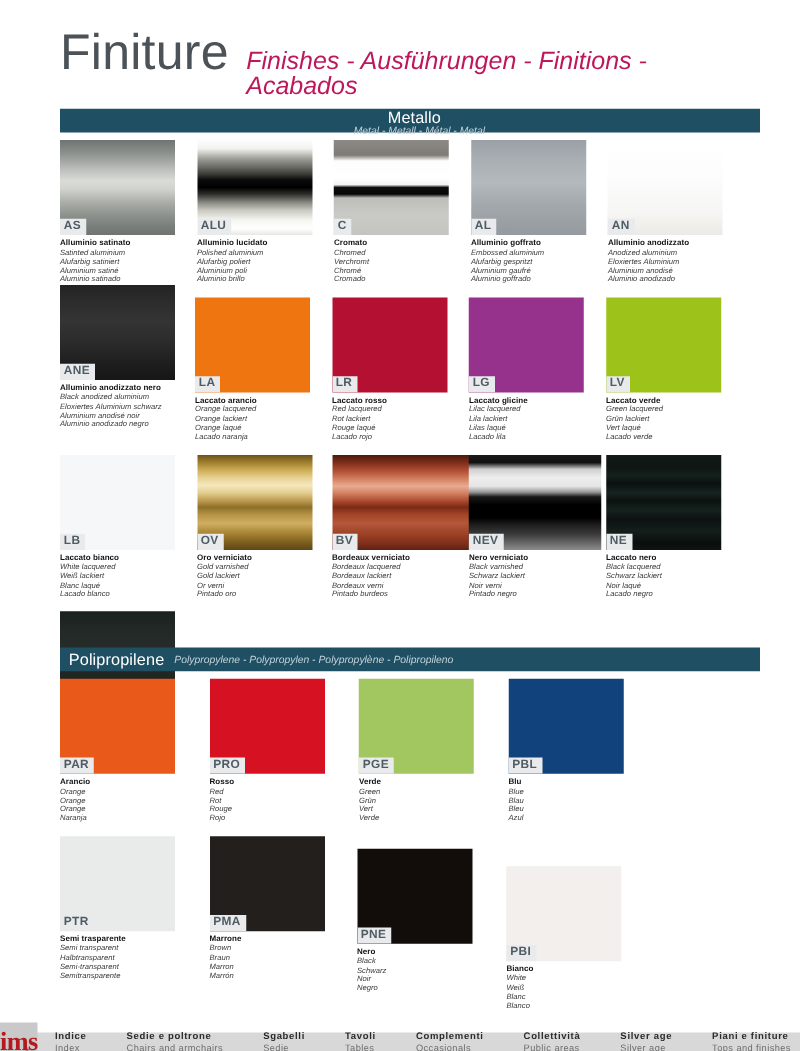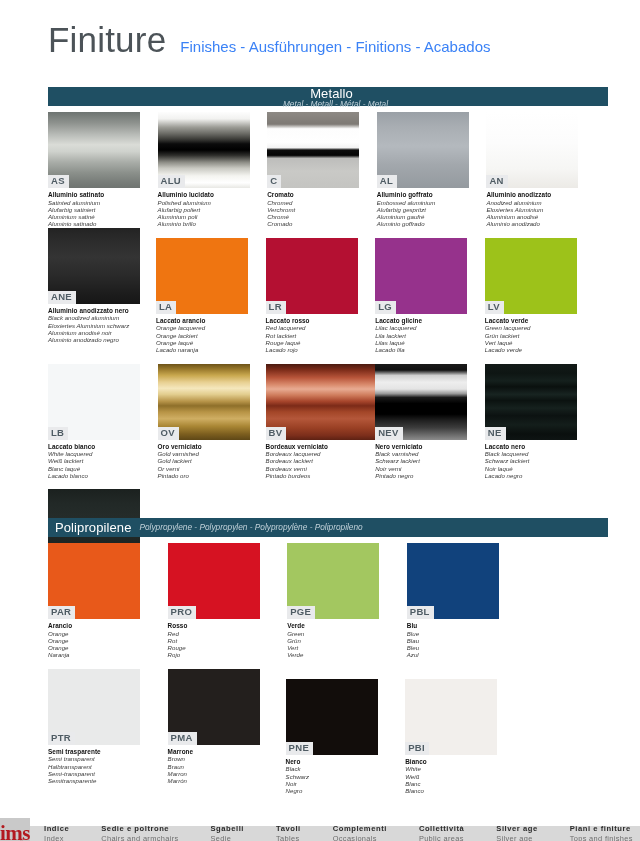--- a/index.html
+++ b/index.html
@@ -8,22 +8,22 @@
     background:#ffffff;
     font-family:"Liberation Sans", sans-serif;
     color:#1a1a1a;
     overflow:hidden;
     position:relative;
   }
   .page{position:absolute;left:0;top:0;width:640px;height:841px;background:#fff;}
 
   
   .header{position:absolute;left:48px;top:22px;width:560px;height:46px;display:flex;align-items:baseline;gap:14px;}
-  .title{font-size:35px;font-weight:400;color:#4c5358;letter-spacing:.2px;line-height:1;}
-  .subtitle{font-size:15px;color:#3b82f6;font-weight:400;line-height:1;}
+  .title{font-size:40px;font-weight:400;color:#4c5358;letter-spacing:.2px;line-height:1;}
+  .subtitle{font-size:20px;font-style:italic;color:#be185d;font-weight:400;line-height:1;}
 
   
   .band{position:absolute;left:48px;width:560px;height:19px;background:#1f4f63;display:flex;align-items:center;padding:0 0 0 7px;box-sizing:border-box;}
   .band .band-title{font-size:13px;color:#ffffff;font-weight:400;letter-spacing:.1px;line-height:1;}
   .band .band-sub{font-size:8.3px;color:#c2d2da;font-style:italic;margin-left:8px;line-height:1;}
 
   
   .grid{position:absolute;left:48px;width:560px;display:flex;flex-wrap:wrap;}
   .cell{width:108px;margin-right:1.6px;margin-bottom:0;position:relative;}
   .cell:nth-child(6n){margin-right:0;}
@@ -221,21 +221,21 @@
         </div>
         <div class="names">
           <div class="n-it">Bordeaux verniciato</div>
           <div class="n-tr">Bordeaux lacquered</div>
           <div class="n-tr">Bordeaux lackiert</div>
           <div class="n-tr">Bordeaux verni</div>
           <div class="n-tr">Pintado burdeos</div>
         </div>
       </div>
       <div class="cell" style="margin-top: 10px;">
-        <div class="chip" style="background: linear-gradient(rgb(26, 26, 26) 0%, rgb(17, 17, 17) 8%, rgb(207, 207, 207) 15%, rgb(238, 238, 238) 24%, rgb(228, 228, 228) 33%, rgb(154, 154, 154) 39%, rgb(26, 26, 26) 44%, rgb(0, 0, 0) 52%, rgb(0, 0, 0) 66%, rgb(31, 31, 31) 74%, rgb(61, 61, 61) 84%, rgb(106, 106, 106) 93%, rgb(140, 140, 140) 100%);">
+        <div class="chip" style="background: linear-gradient(rgb(26, 26, 26) 0%, rgb(17, 17, 17) 8%, rgb(207, 207, 207) 15%, rgb(238, 238, 238) 24%, rgb(228, 228, 228) 33%, rgb(154, 154, 154) 39%, rgb(26, 26, 26) 44%, rgb(0, 0, 0) 52%, rgb(0, 0, 0) 66%, rgb(31, 31, 31) 74%, rgb(61, 61, 61) 84%, rgb(106, 106, 106) 93%, rgb(140, 140, 140) 100%); padding-left: 14px;">
           <div class="code">NEV</div>
         </div>
         <div class="names">
           <div class="n-it">Nero verniciato</div>
           <div class="n-tr">Black varnished</div>
           <div class="n-tr">Schwarz lackiert</div>
           <div class="n-tr">Noir verni</div>
           <div class="n-tr">Pintado negro</div>
         </div>
       </div>
@@ -347,21 +347,21 @@
           <div class="code">PNE</div>
         </div>
         <div class="names">
           <div class="n-it">Nero</div>
           <div class="n-tr">Black</div>
           <div class="n-tr">Schwarz</div>
           <div class="n-tr">Noir</div>
           <div class="n-tr">Negro</div>
         </div>
       </div>
-      <div class="cell" style="margin-top: 10px;">
+      <div class="cell" style="margin-top: 24px;">
         <div class="chip" style="background: rgb(242, 239, 236);">
           <div class="code">PBI</div>
         </div>
         <div class="names">
           <div class="n-it">Bianco</div>
           <div class="n-tr">White</div>
           <div class="n-tr">Weiß</div>
           <div class="n-tr">Blanc</div>
           <div class="n-tr">Blanco</div>
         </div>

